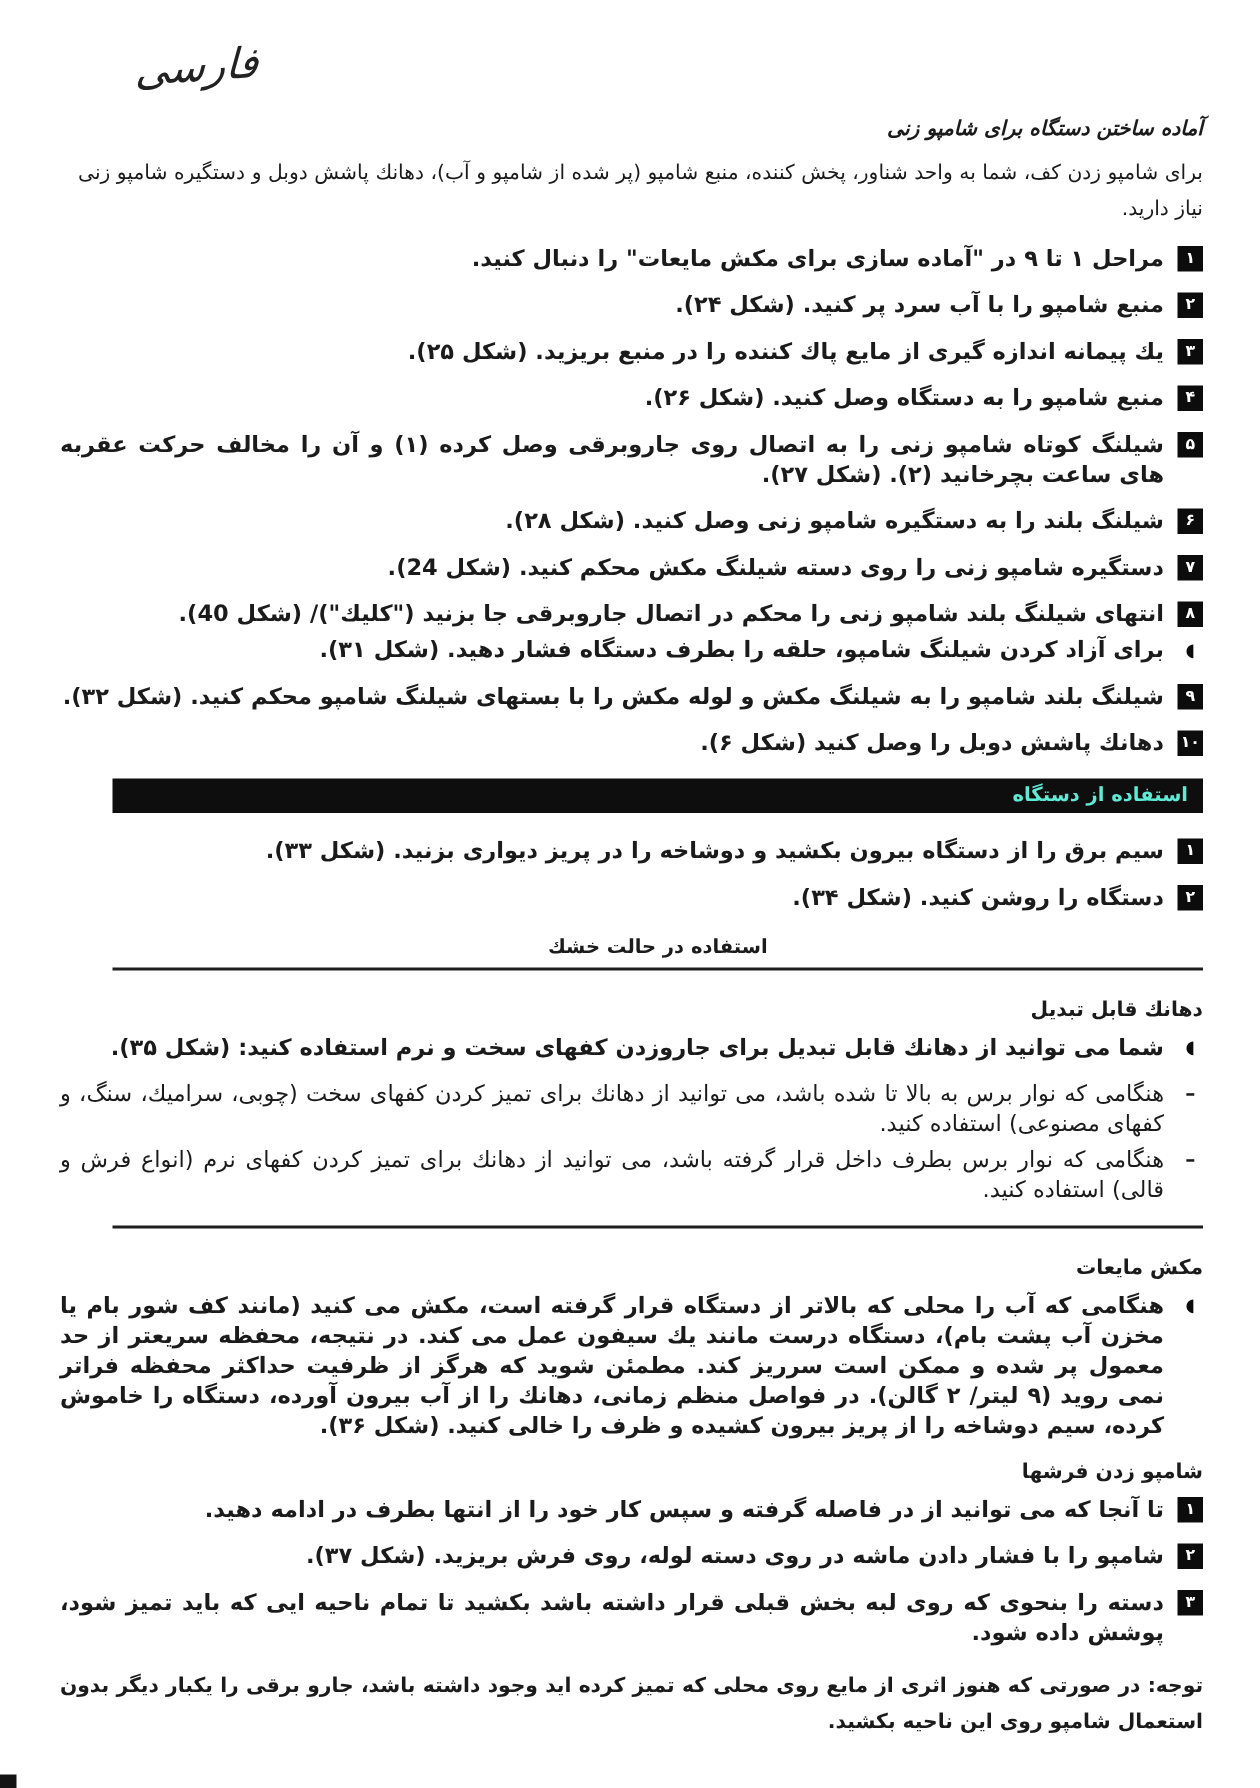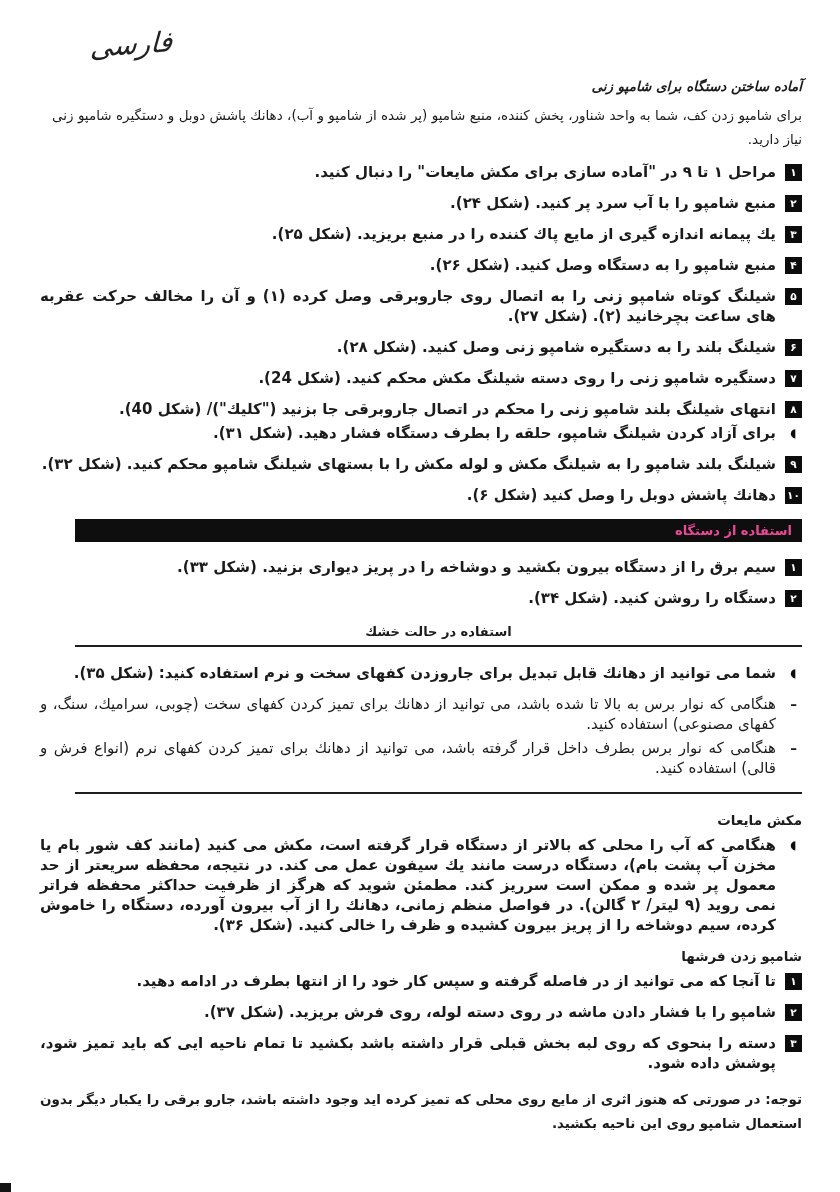--- a/index.html
+++ b/index.html
@@ -22,21 +22,21 @@
     font-size:10.5px;font-weight:bold;display:flex;align-items:center;
     justify-content:center;padding:0 2px;box-sizing:border-box;margin-top:2px;
     line-height:1;
   }
   .glyph{width:17px;text-align:center;font-size:12px;line-height:20px;flex:none;color:#0c0c0c;}
   .dash-glyph{width:17px;text-align:center;font-size:13.5px;line-height:20px;flex:none;font-weight:bold;}
   .row-text{flex:1;font-size:15px;font-weight:bold;line-height:20px;text-align:justify;}
   .row-text.regular{font-weight:normal;}
   .outro{font-size:13.5px;line-height:20px;margin:0 0 0 0;}
   .section-bar{
-    background:#0e0e0e;color:#ec4899;height:23px;margin:14px 0 15px 35px;
+    background:#0e0e0e;color:#5eead4;height:23px;margin:14px 0 15px 35px;
     display:flex;align-items:center;padding:0 10px;box-sizing:border-box;
     font-size:13px;font-weight:bold;
   }
   .ruled-head{margin:14px 0 16px 35px;}
   .ruled-head .head-text{font-size:13px;font-weight:bold;line-height:20px;margin:0 0 3px 0;text-align:center;}
   .rule{border:0;border-top:2px solid #1e1e1e;height:0;margin:0;}
   .subhead{font-size:13.5px;font-weight:bold;line-height:20px;margin:0 0 5px 0;}
   .note{font-size:13.5px;font-weight:bold;line-height:24px;text-align:justify;margin:14px 0 0 0;}
   .corner-mark{position:absolute;left:0;bottom:0;width:11px;height:9px;background:#141414;}
   .mb4{margin-bottom:4px;}
@@ -113,20 +113,21 @@
         <span class="badge">۲</span>
         <span class="row-text">دستگاه را روشن كنید. (شكل ۳۴).</span>
       </div>
     </div>
 
     <div class="ruled-head">
       <div class="head-text">استفاده در حالت خشك</div>
       <hr class="rule">
     </div>
 
+    <div class="subhead">دهانك قابل تبدیل</div>
     <div class="row">
       <span class="glyph">◖</span>
       <span class="row-text">شما می توانید از دهانك قابل تبدیل برای جاروزدن كفهای سخت و نرم استفاده كنید: (شكل ۳۵).</span>
     </div>
     <div class="row mb4">
       <span class="dash-glyph">–</span>
       <span class="row-text regular">هنگامی كه نوار برس به بالا تا شده باشد، می توانید از دهانك برای تمیز كردن كفهای سخت (چوبی، سرامیك، سنگ، و كفهای مصنوعی) استفاده كنید.</span>
     </div>
     <div class="row">
       <span class="dash-glyph">–</span>

